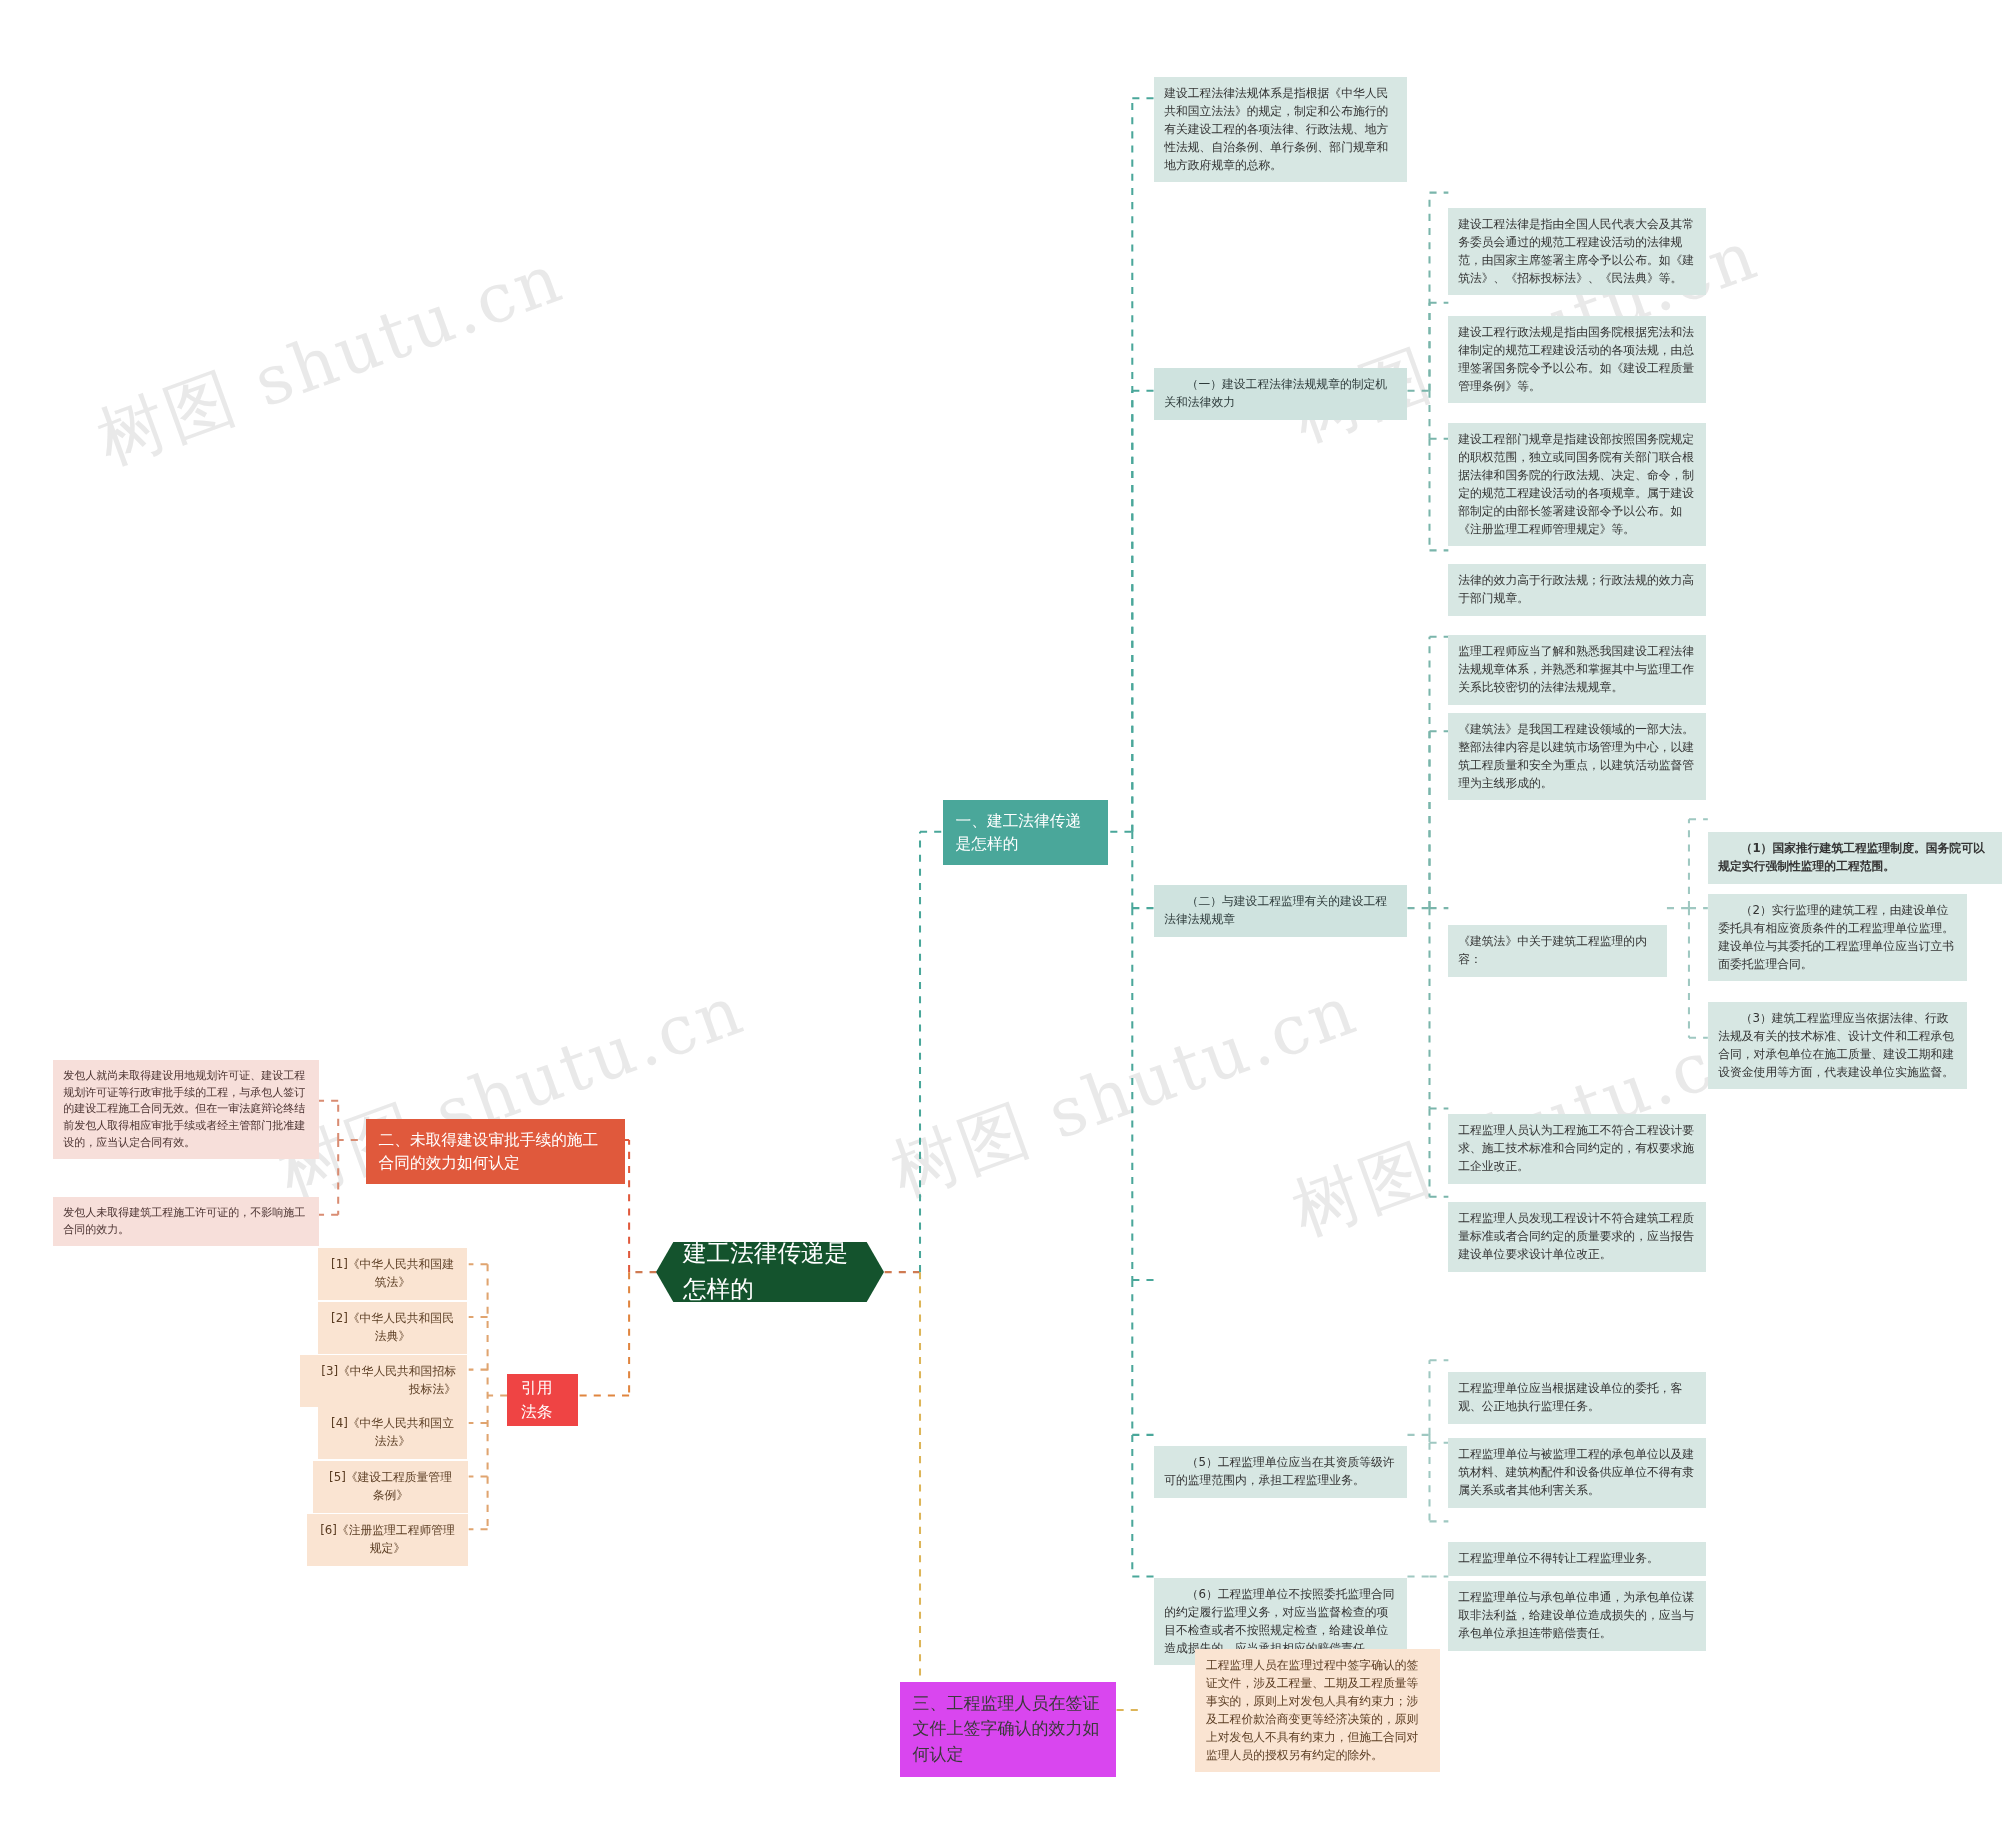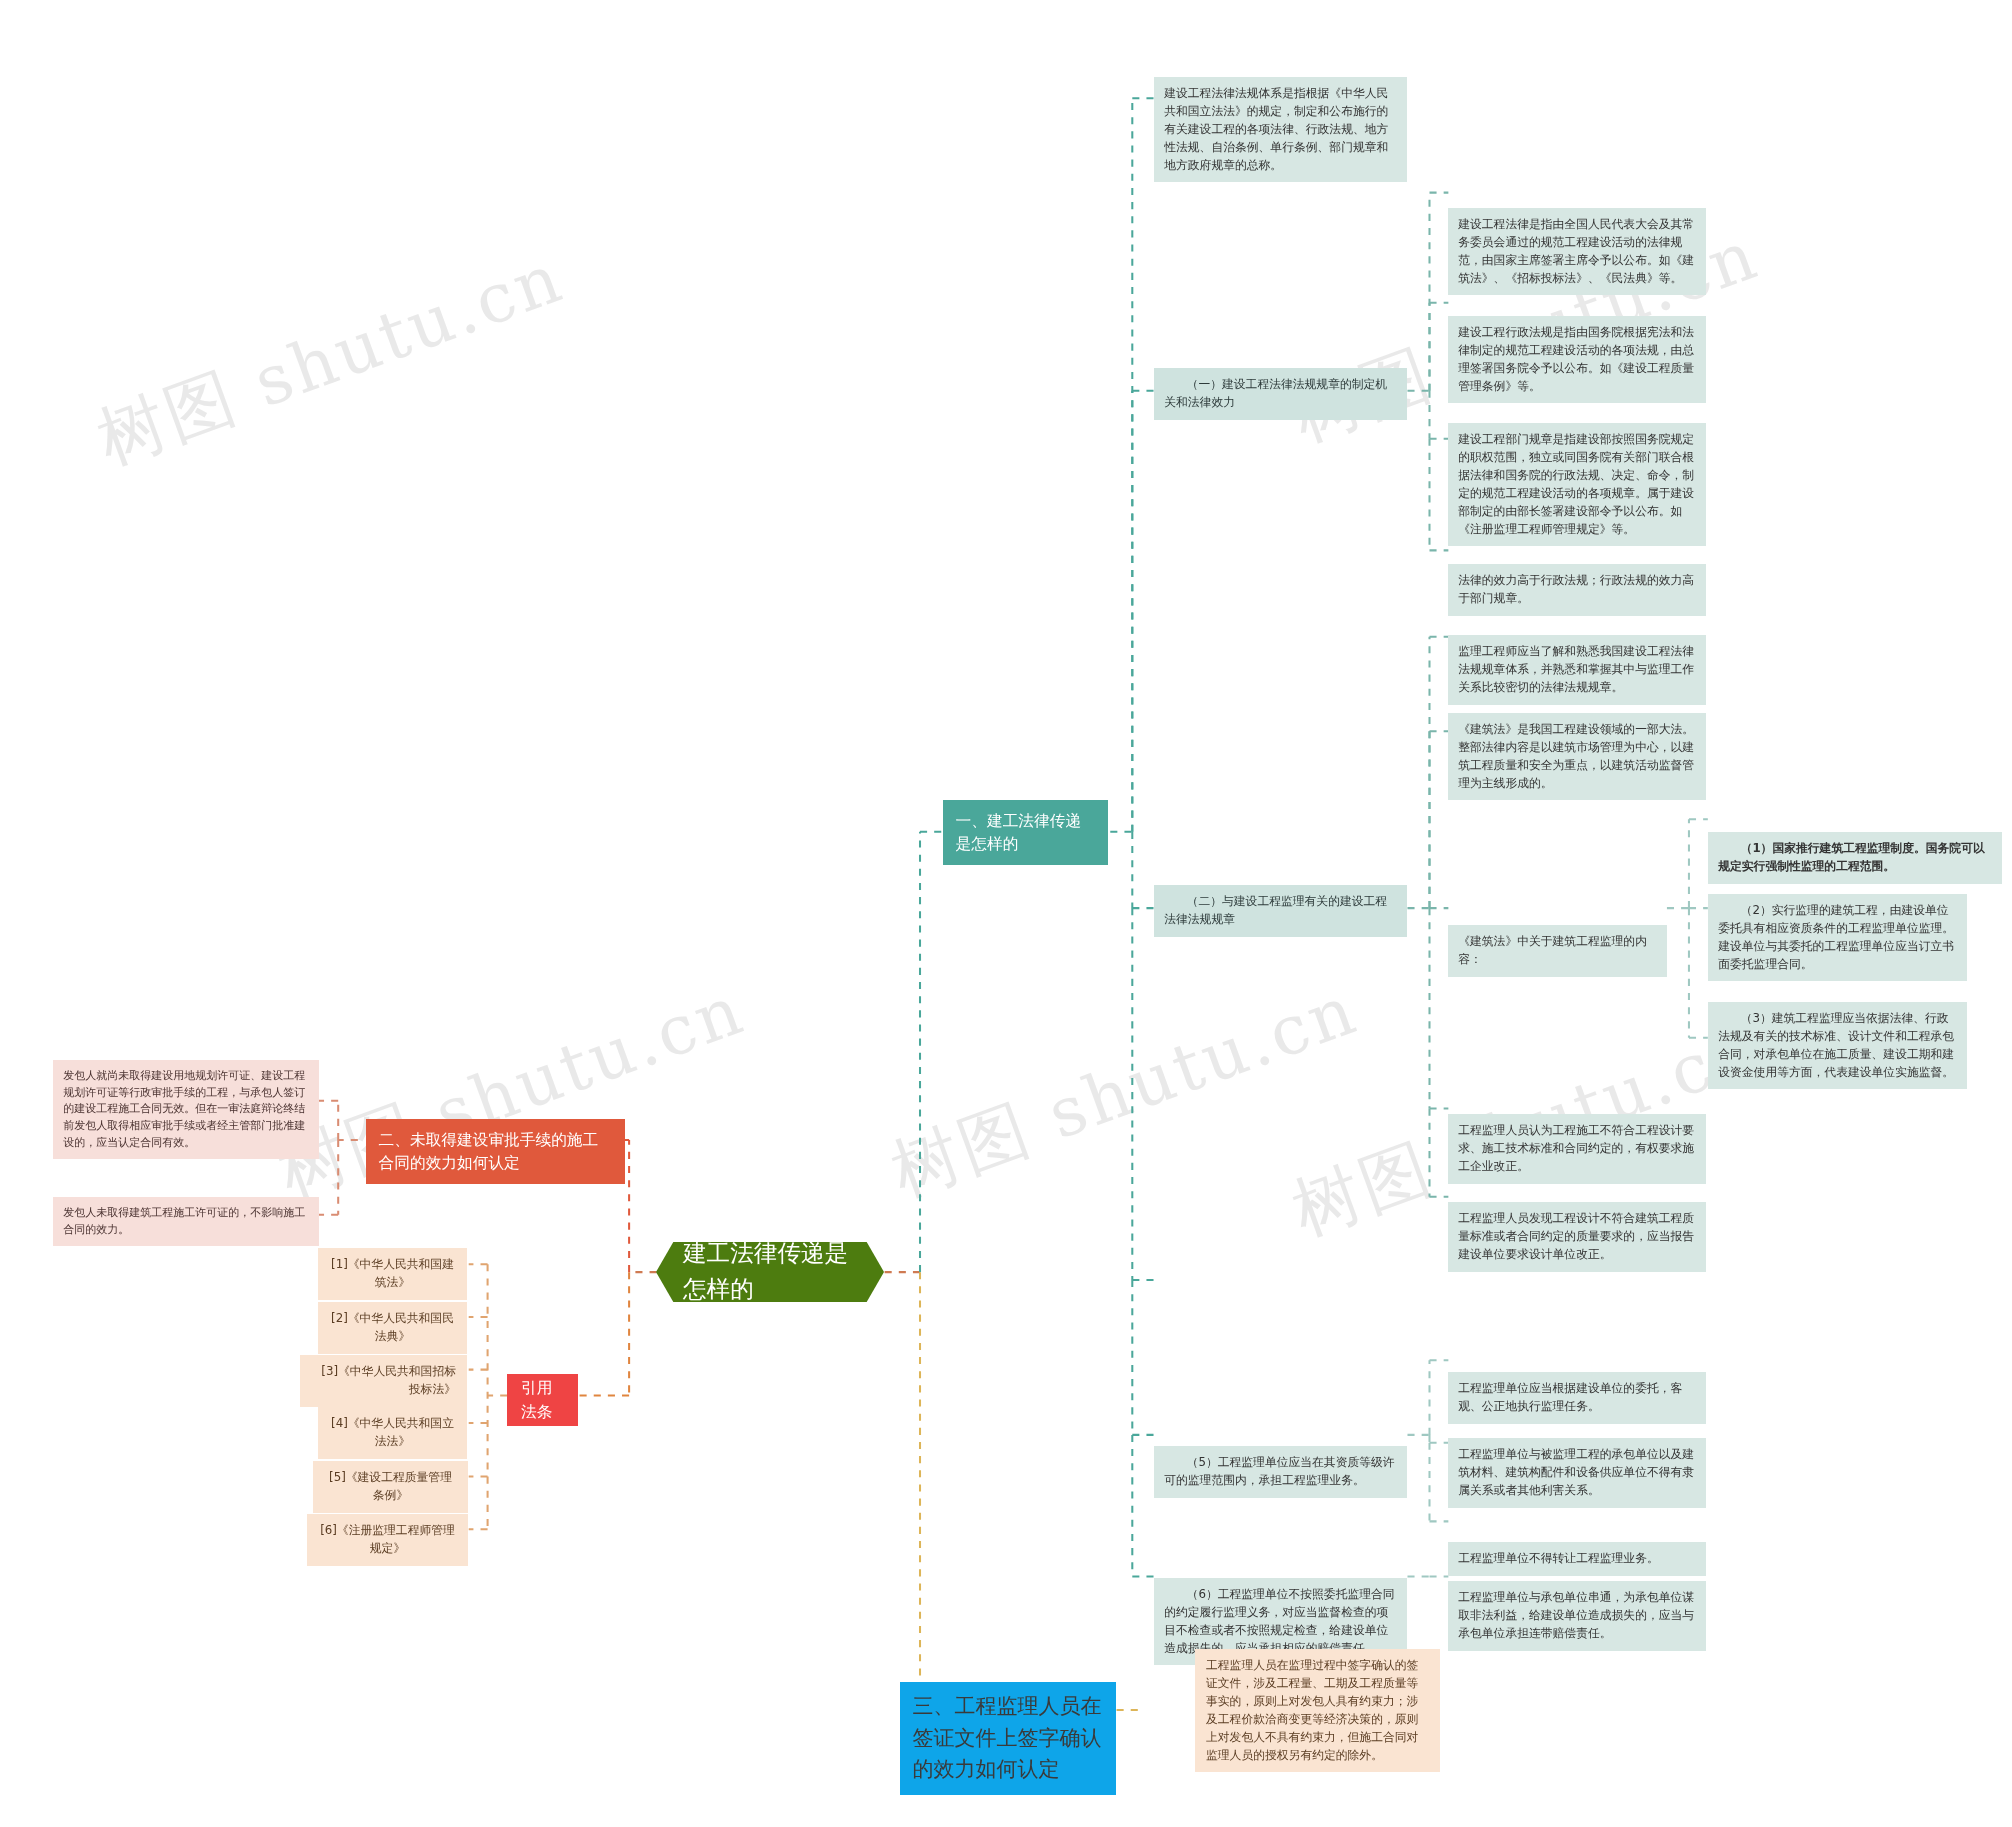--- a/index.html
+++ b/index.html
@@ -23,30 +23,30 @@
   
   .node{
     position:absolute;box-sizing:border-box;
     line-height:1.52;
     word-break:break-all;
     white-space:normal;
   }
 
   
   .root{
-    background:#4d7c0f;color:#ffffff;font-size:23.6px;
+    background:#14532d;color:#ffffff;font-size:23.6px;
     padding:13.4px 27px;border-radius:3.1px;
     display:flex;align-items:center;justify-content:center;
     clip-path:polygon(17.3px 0,calc(100% - 17.3px) 0,100% 50%,calc(100% - 17.3px) 100%,17.3px 100%,0 50%);
   }
 
   
   .h-green{background:#4aa79a;color:#ffffff;font-size:15.7px;padding:8.6px 12.6px;}
   .h-red{background:#e0593c;color:#ffffff;font-size:15.7px;padding:8.6px 12.6px;margin-left:8px;}
-  .h-gold{background:#0ea5e9;color:#3a3a3a;font-size:21px;padding:8.6px 12.6px;}
+  .h-gold{background:#d946ef;color:#3a3a3a;font-size:17px;padding:8.6px 12.6px;}
   .h-orange{background:#ef4444;color:#ffffff;font-size:15.7px;padding:2px 14px;}
 
   
   .p-mint{background:#d7e7e3;color:#333333;font-size:11.8px;padding:7.9px 10.2px;margin-top:31px;}
   .p-pink{background:#f7dfda;color:#4a3230;font-size:11px;padding:7.9px 10.2px;}
   .p-peach{background:#fae4d2;color:#5a3c22;font-size:11.8px;padding:7.9px 11px;}
   .p-mint-head{background:#cfe3df;color:#2d3a3a;font-size:11.8px;padding:7.9px 10.2px;}
 
   .indent{text-indent:1.9em;}
 </style>

